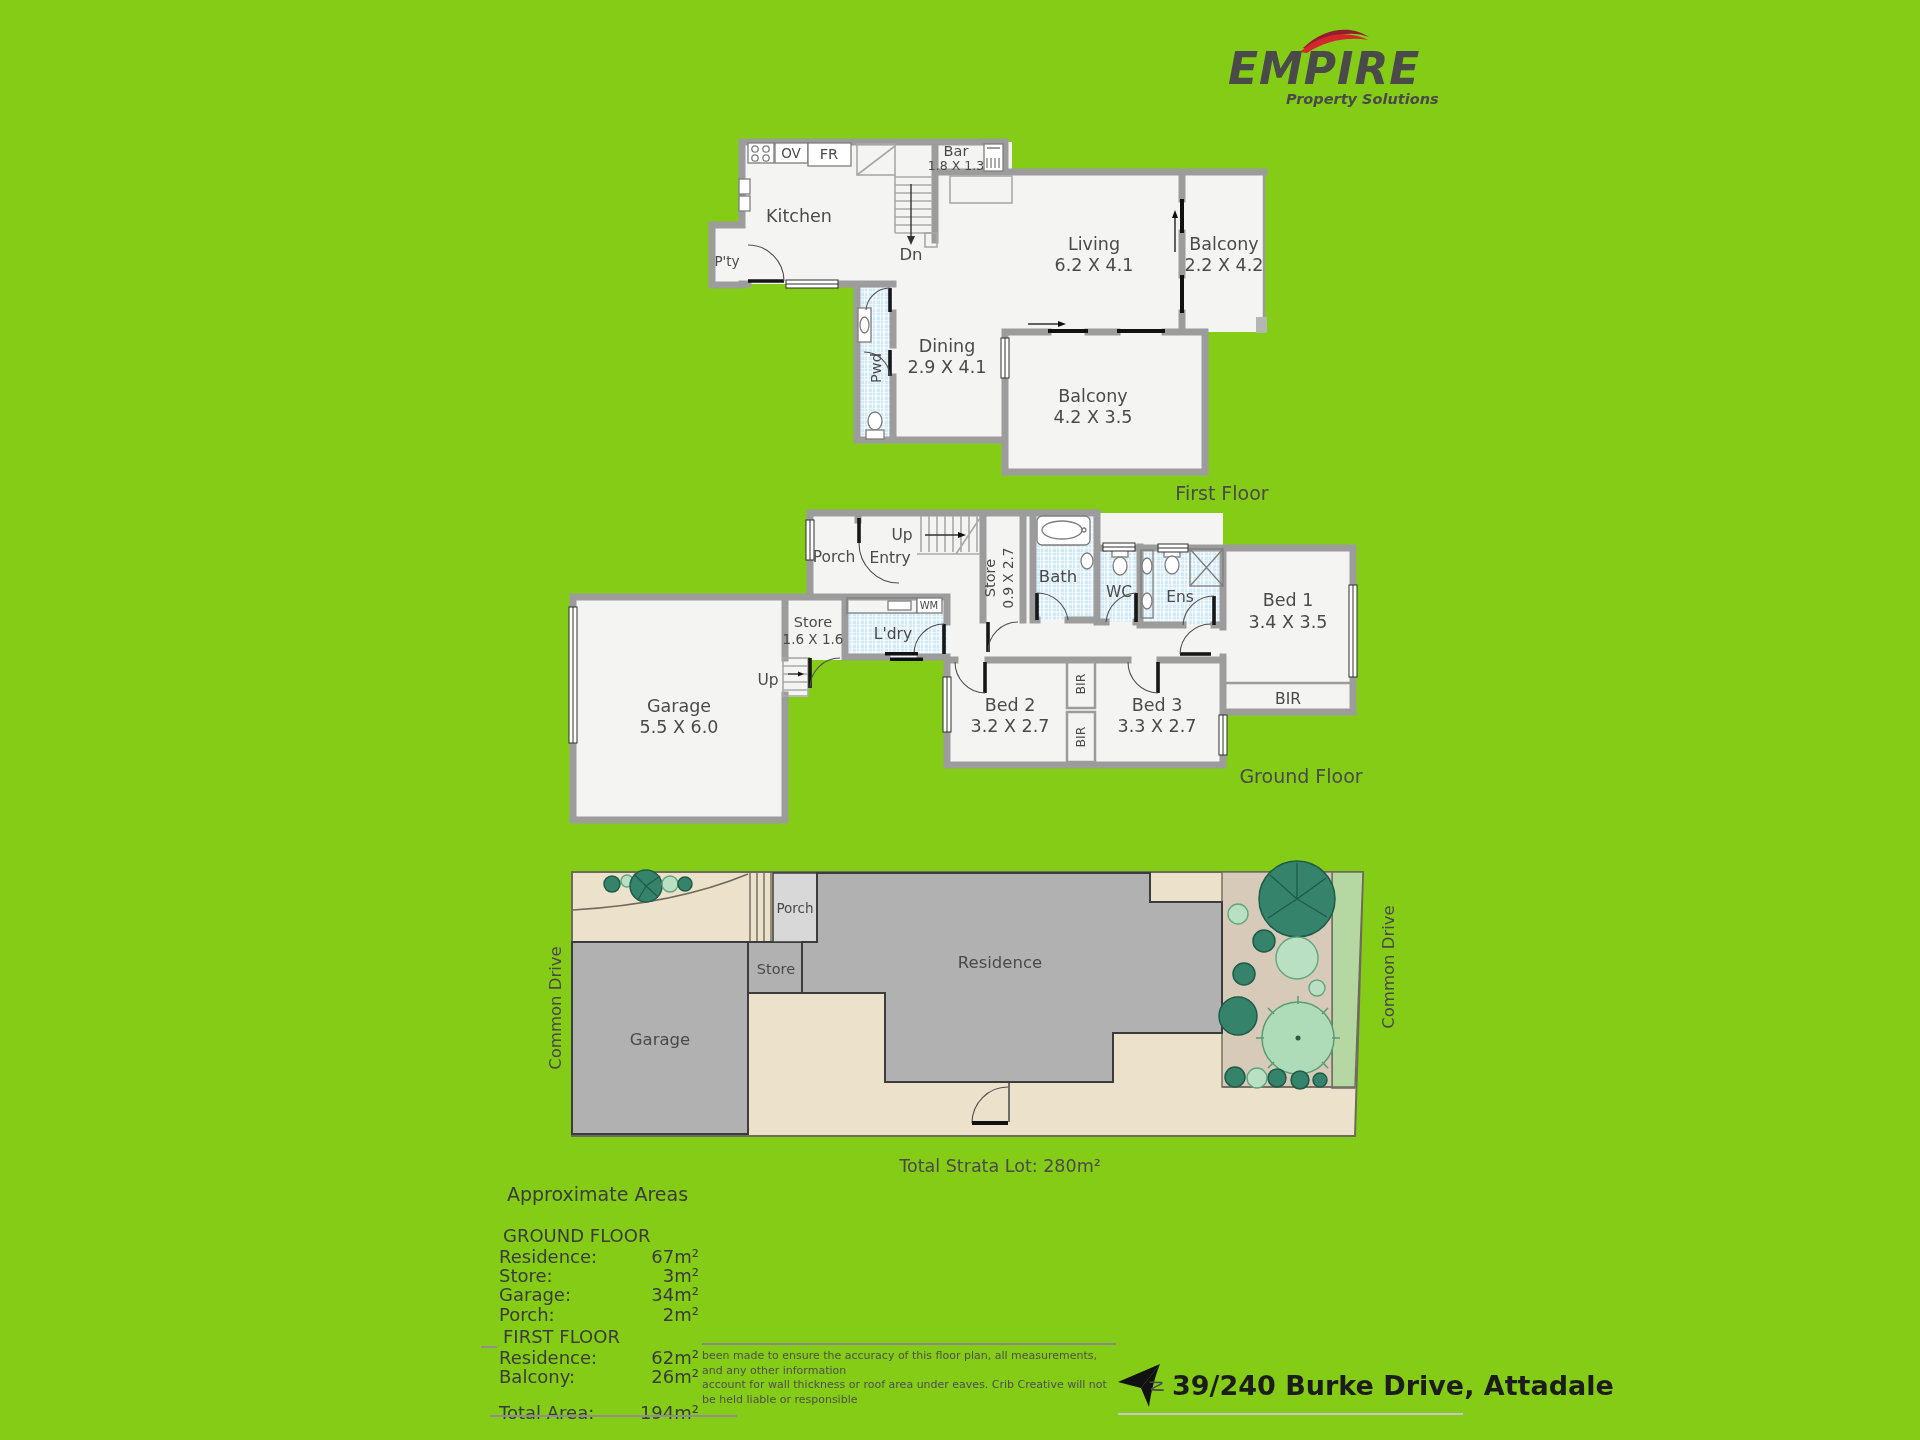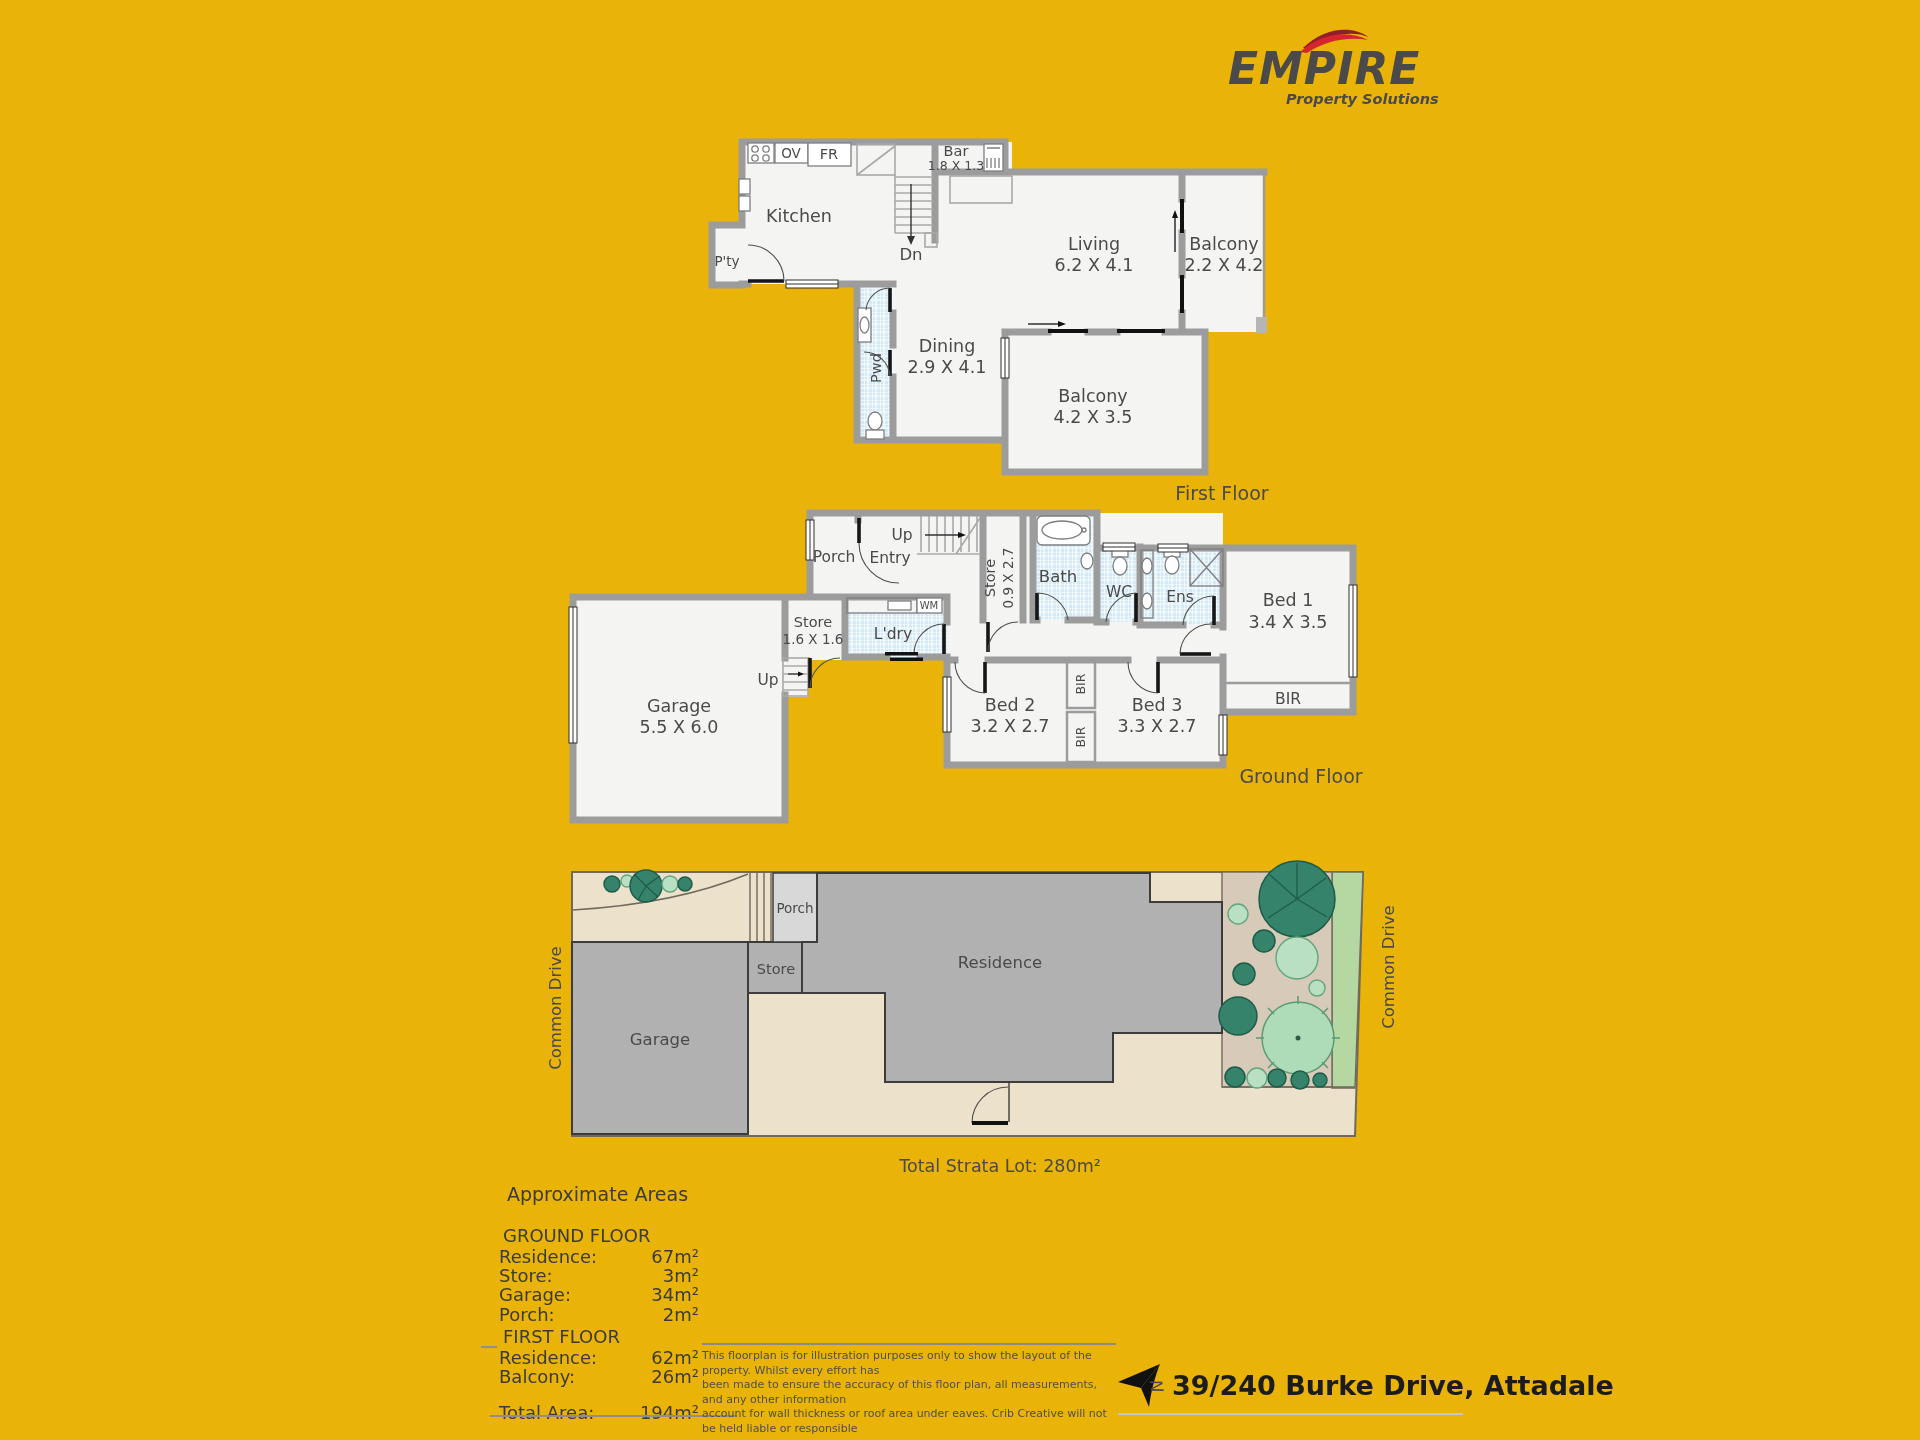--- a/index.html
+++ b/index.html
@@ -1,16 +1,16 @@
 <!DOCTYPE html>
 <html><head>
 <meta charset="utf-8">
 <style>
   html,body{margin:0;padding:0;background:#ffffff;}
-  .canvas{position:relative;width:1920px;height:1440px;background:#eab308;overflow:hidden;
+  .canvas{position:relative;width:1920px;height:1440px;background:#84cc16;overflow:hidden;
           font-family:"DejaVu Sans","Liberation Sans",sans-serif;color:#3f3f3f;}
   .abs{position:absolute;}
   svg{position:absolute;overflow:visible;}
   svg text{font-family:"DejaVu Sans","Liberation Sans",sans-serif;fill:#4a4a4a;}
   .wall{stroke:#9c9c9c;stroke-width:7;stroke-linecap:square;fill:none;}
   .thin{stroke:#9c9c9c;stroke-width:2.5;fill:none;}
   .thin2{stroke:#a9a9a9;stroke-width:1.6;fill:none;}
   .room{fill:#f4f4f3;}
   .tile{fill:url(#tiles);}
   .door{stroke:#4f4f4f;stroke-width:1.1;fill:none;}
@@ -390,21 +390,20 @@
       </div>
     <div class="arow total">
         <span>Total Area:</span>
         <span class="v">194m²</span>
       </div>
   </div>
   <div class="rule" style="left:490px;top:1415px;width:247px;"></div>
   <div class="rule" style="left:481px;top:1346px;width:16px;"></div>
 
   <div class="disclaimer">
-    <div>This floorplan is for illustration purposes only to show the layout of the property. Whilst every effort has</div>
     <div>been made to ensure the accuracy of this floor plan, all measurements, and any other information</div>
     <div>account for wall thickness or roof area under eaves. Crib Creative will not be held liable or responsible</div>
 
   </div>
 
   <svg class="abs" style="left:1116px;top:1362px;" width="52" height="46" viewBox="0 0 52 46">
     <path d="M44 2 L2 20 L25 26 Z" fill="#111"></path>
     <path d="M25 26 L33 45 C35 30 39 14 44 2 Z" fill="#111"></path>
     <text x="36" y="28" transform="rotate(80 40 22)" font-size="17" font-style="italic" fill="#111">N</text>
   </svg>

